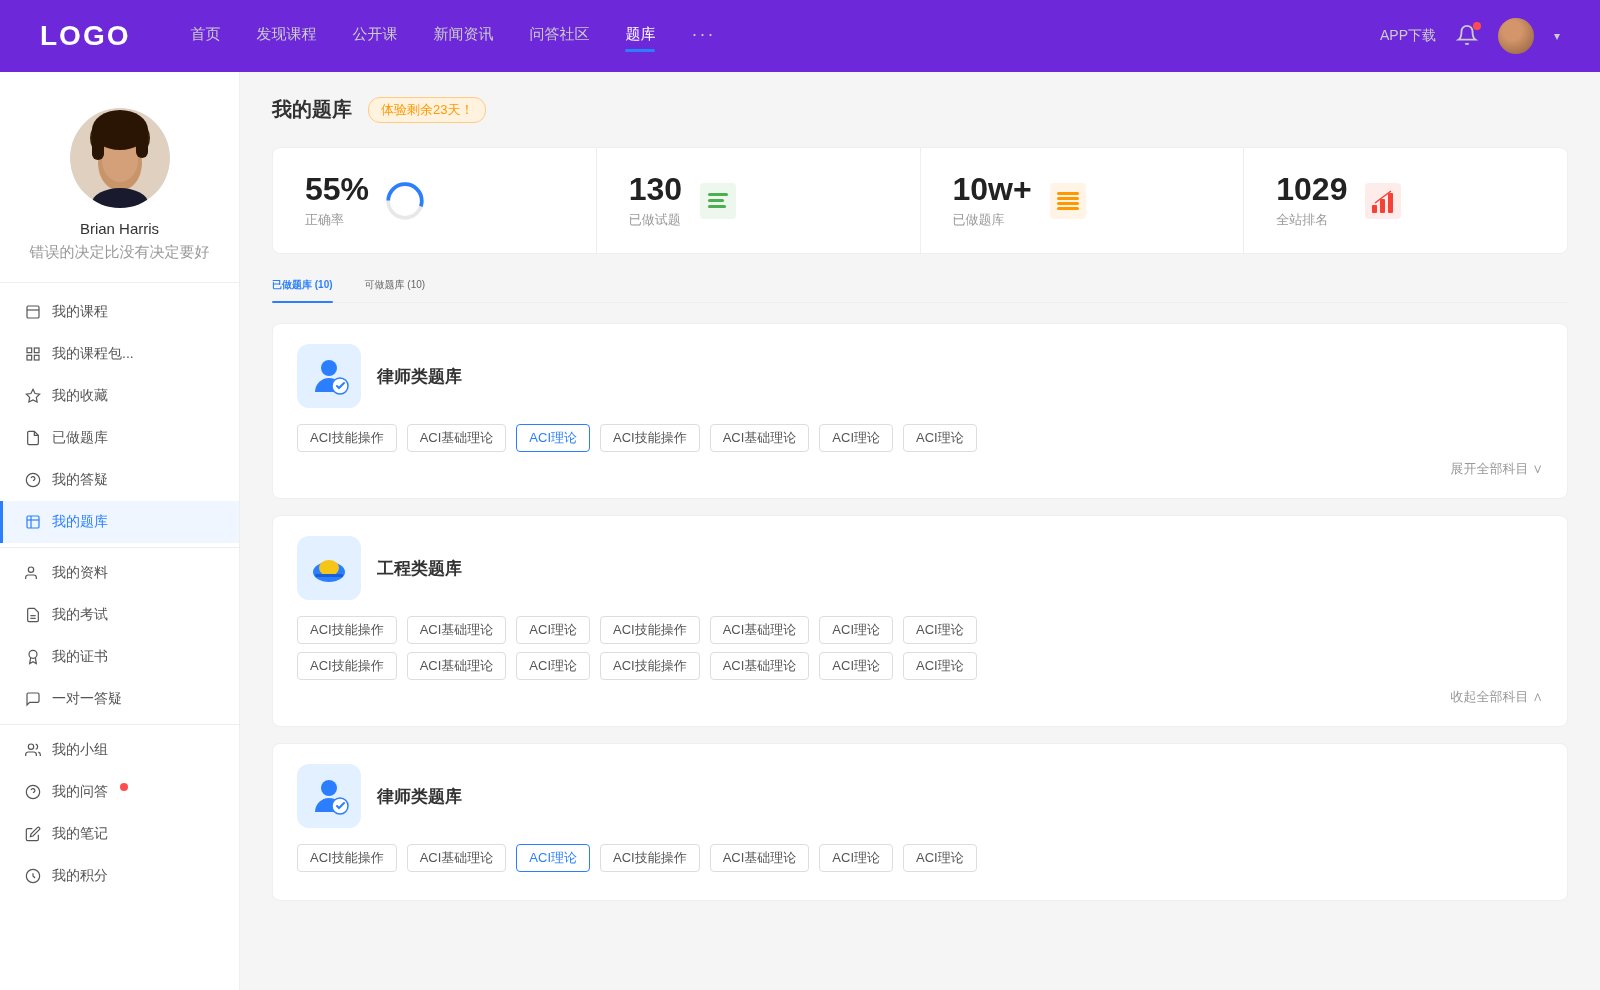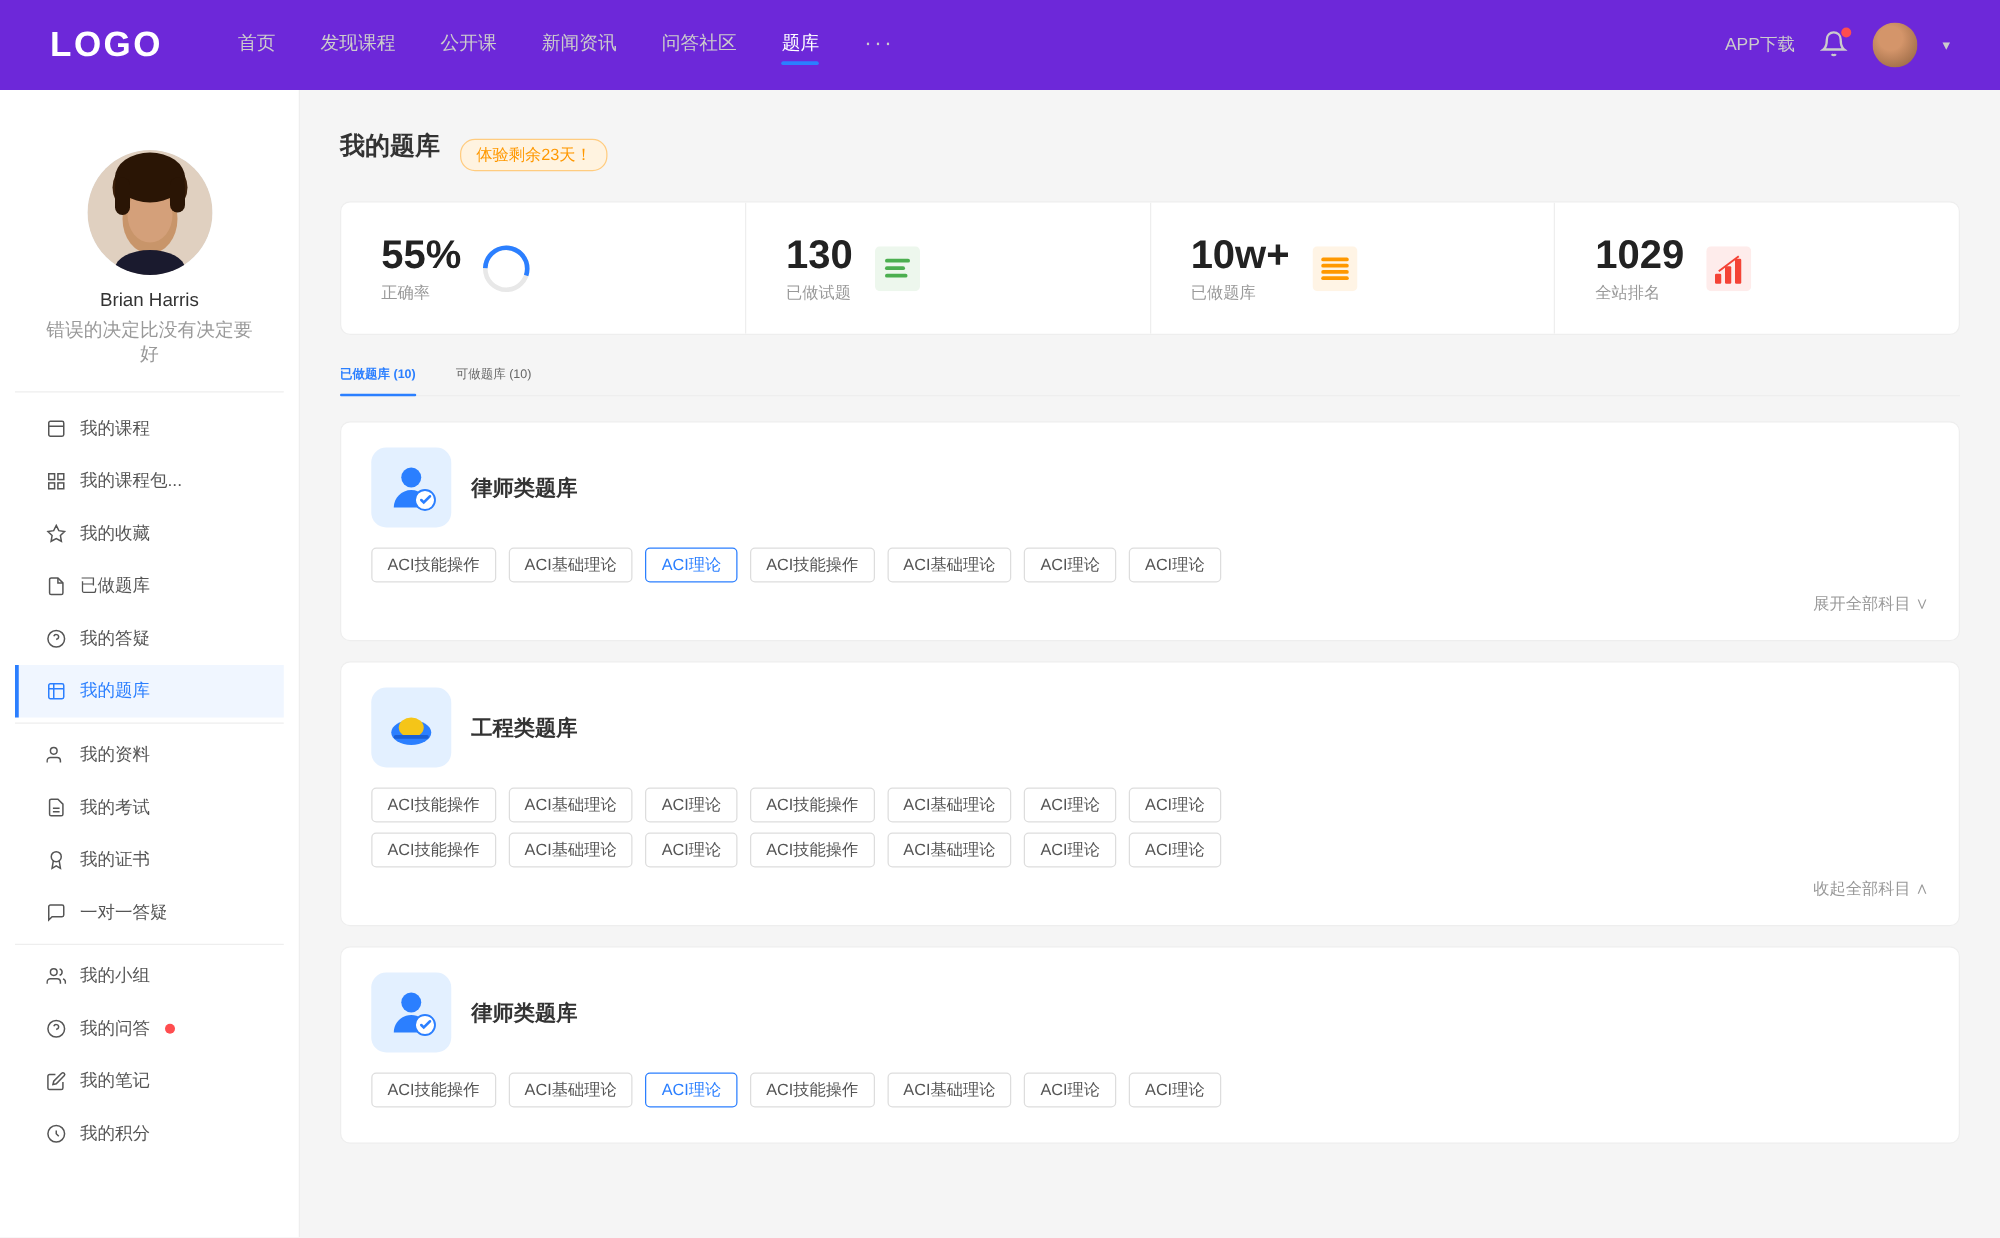--- a/index.html
+++ b/index.html
@@ -82,21 +82,21 @@
     
     .main-layout {
       display: flex;
       min-height: calc(100vh - 72px);
     }
 
     
     .sidebar {
       width: 240px;
       background: white;
-      padding: 12px;
+      padding: 0;
       flex-shrink: 0;
       border-right: 1px solid #eee;
     }
     .sidebar-profile {
       display: flex;
       flex-direction: column;
       align-items: center;
       padding: 36px 20px 20px;
       border-bottom: 1px solid #eee;
     }
@@ -117,21 +117,20 @@
       font-size: 15px;
       color: #999;
       text-align: center;
     }
 
     .sidebar-menu {
       padding: 8px 0;
     }
     .menu-item {
       display: flex;
-      align-items: center;
       padding: 12px 24px;
       cursor: pointer;
       color: #555;
       font-size: 14px;
       gap: 10px;
       position: relative;
     }
     .menu-item.active {
       color: #2b7fff;
       background: #f0f6ff;
@@ -180,21 +179,20 @@
       font-weight: 600;
       color: #333;
     }
     .trial-badge {
       background: #fff3e0;
       color: #ff9800;
       border: 1px solid #ffcc80;
       border-radius: 12px;
       padding: 3px 12px;
       font-size: 13px;
-      margin-top: 15px;
     }
 
     
     .stats-row {
       display: flex;
       gap: 0;
       background: white;
       border-radius: 8px;
       margin-bottom: 24px;
       border: 1px solid #eee;

